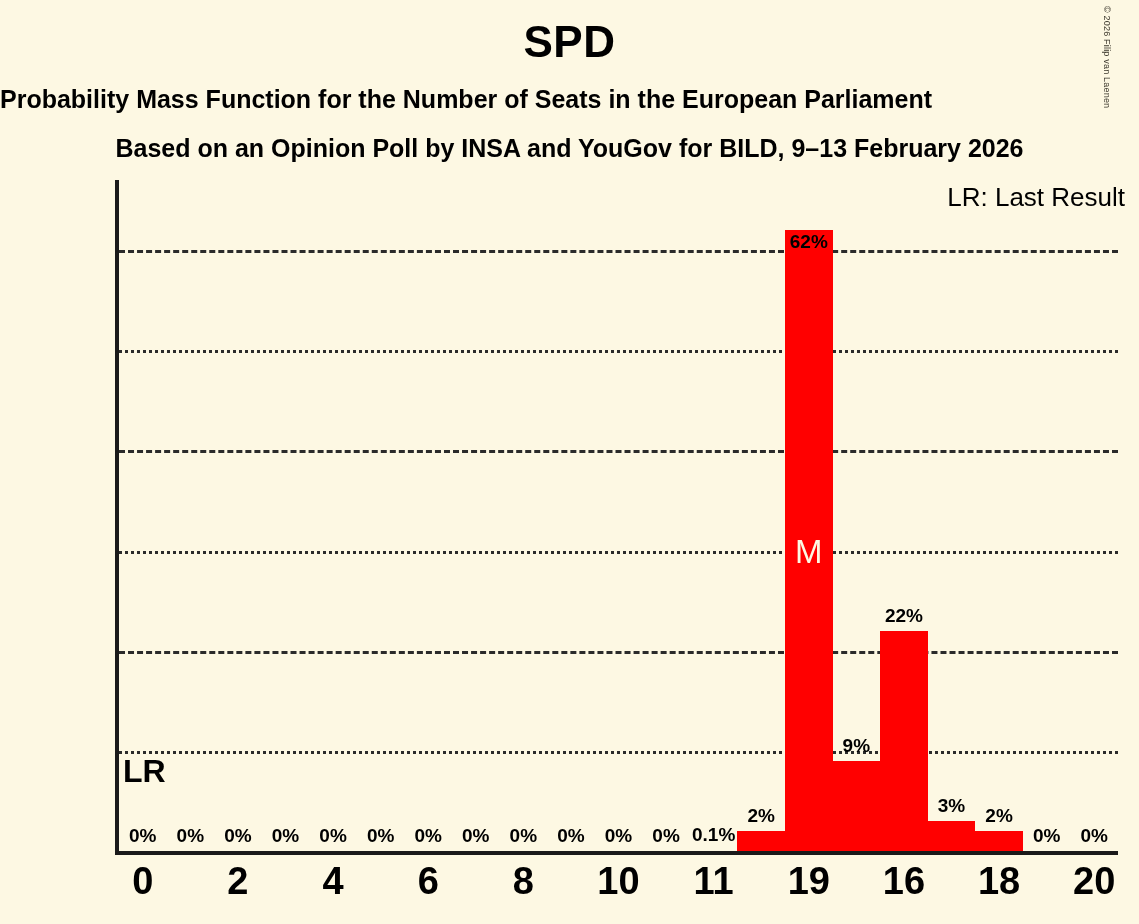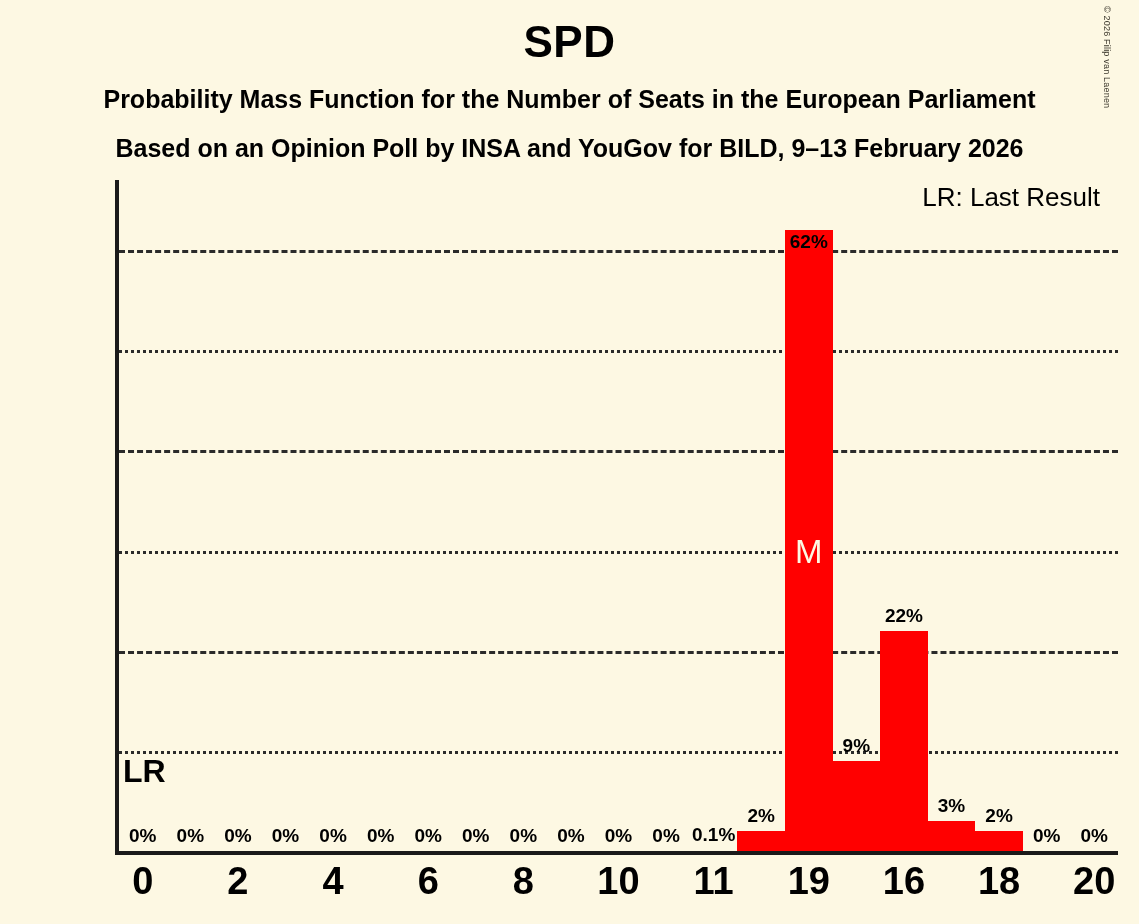--- a/index.html
+++ b/index.html
@@ -26,21 +26,20 @@
     font-size: 44px;
     font-weight: bold;
     letter-spacing: 0.5px;
     line-height: 1;
   }
   #chart-subtitle-1 {
     position: absolute;
     left: 0;
     top: 87px;
     width: 1139px;
-    text-align: center;
     font-size: 25px;
     font-weight: bold;
     line-height: 1;
   }
   #chart-subtitle-2 {
     position: absolute;
     left: 0;
     top: 136px;
     width: 1139px;
     text-align: center;
@@ -96,21 +95,21 @@
   .gridline.major {
     border-top: 3px dashed #2b2b2b;
   }
   .gridline.minor {
     border-top: 3px dotted #2b2b2b;
   }
 
   
   #legend {
     position: absolute;
-    right: 39px;
+    right: 14px;
     top: 184px;
     font-size: 26px;
     line-height: 1;
   }
   #legend div { margin-bottom: 18px; }
 
   
   .bar {
     position: absolute;
     bottom: 0;

